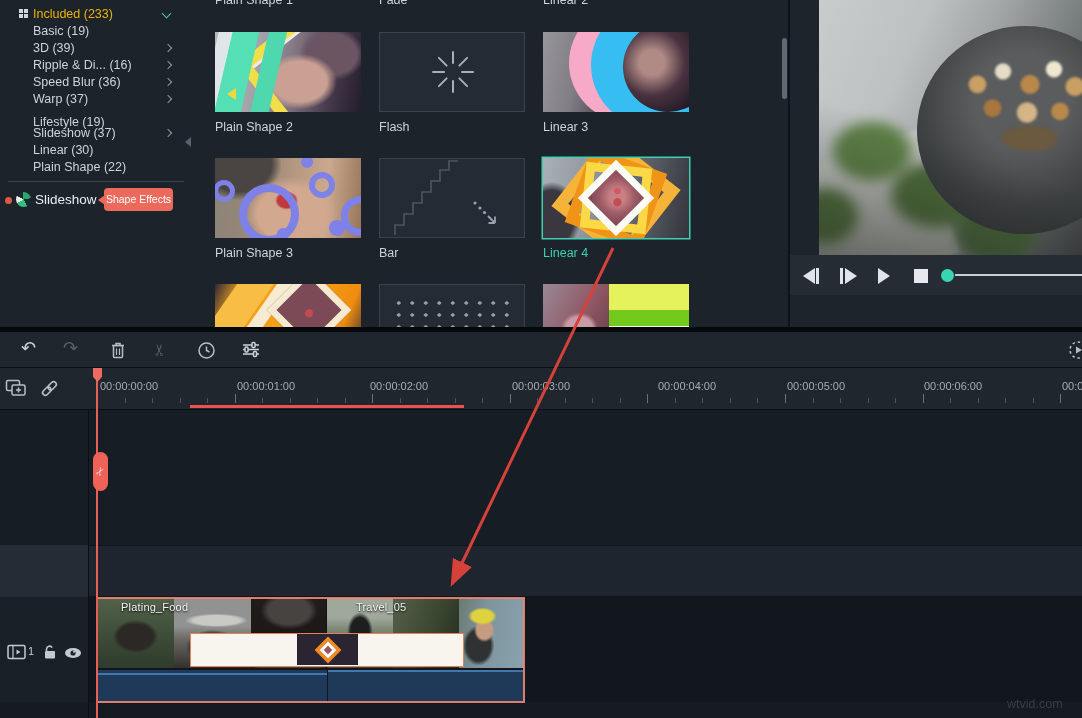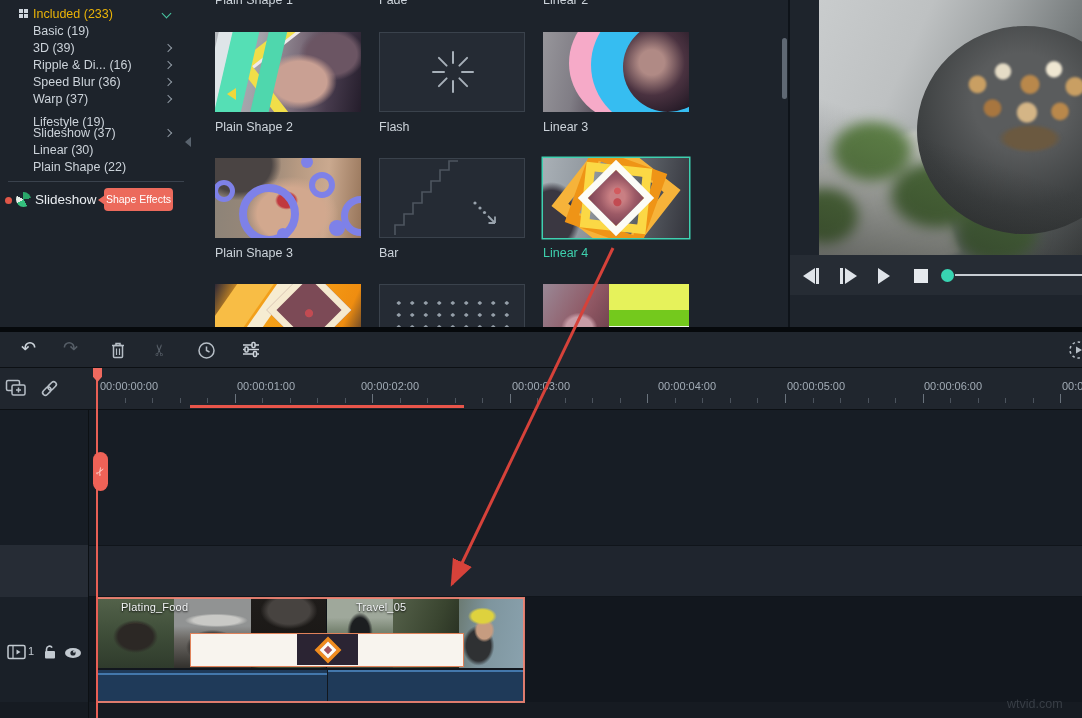--- a/index.html
+++ b/index.html
@@ -411,21 +411,21 @@
   <div class="tbtn" style="left:40px;top:379px">
     <svg width="19" height="19">
       <g fill="none" stroke="#b6bec6" stroke-width="1.6" transform="rotate(-45 9.5 9.5)">
         <rect x="1" y="6.8" width="9.5" height="5.4" rx="2.7"></rect>
         <rect x="8.5" y="6.8" width="9.5" height="5.4" rx="2.7"></rect>
       </g>
     </svg>
   </div>
   <div class="ruler-label" style="left:100px">00:00:00:00</div>
   <div class="ruler-label" style="left:237px">00:00:01:00</div>
-  <div class="ruler-label" style="left:361px">00:00:02:00</div>
+  <div class="ruler-label" style="left:370px">00:00:02:00</div>
   <div class="ruler-label" style="left:512px">00:00:03:00</div>
   <div class="ruler-label" style="left:658px">00:00:04:00</div>
   <div class="ruler-label" style="left:787px">00:00:05:00</div>
   <div class="ruler-label" style="left:924px">00:00:06:00</div>
   <div class="ruler-label" style="left:1062px">00:0</div>
   <div id="ticks-minor"></div>
   <div id="ticks-major"></div>
   <div id="render-range"></div>
 
   <div id="tracks-bg"></div>

